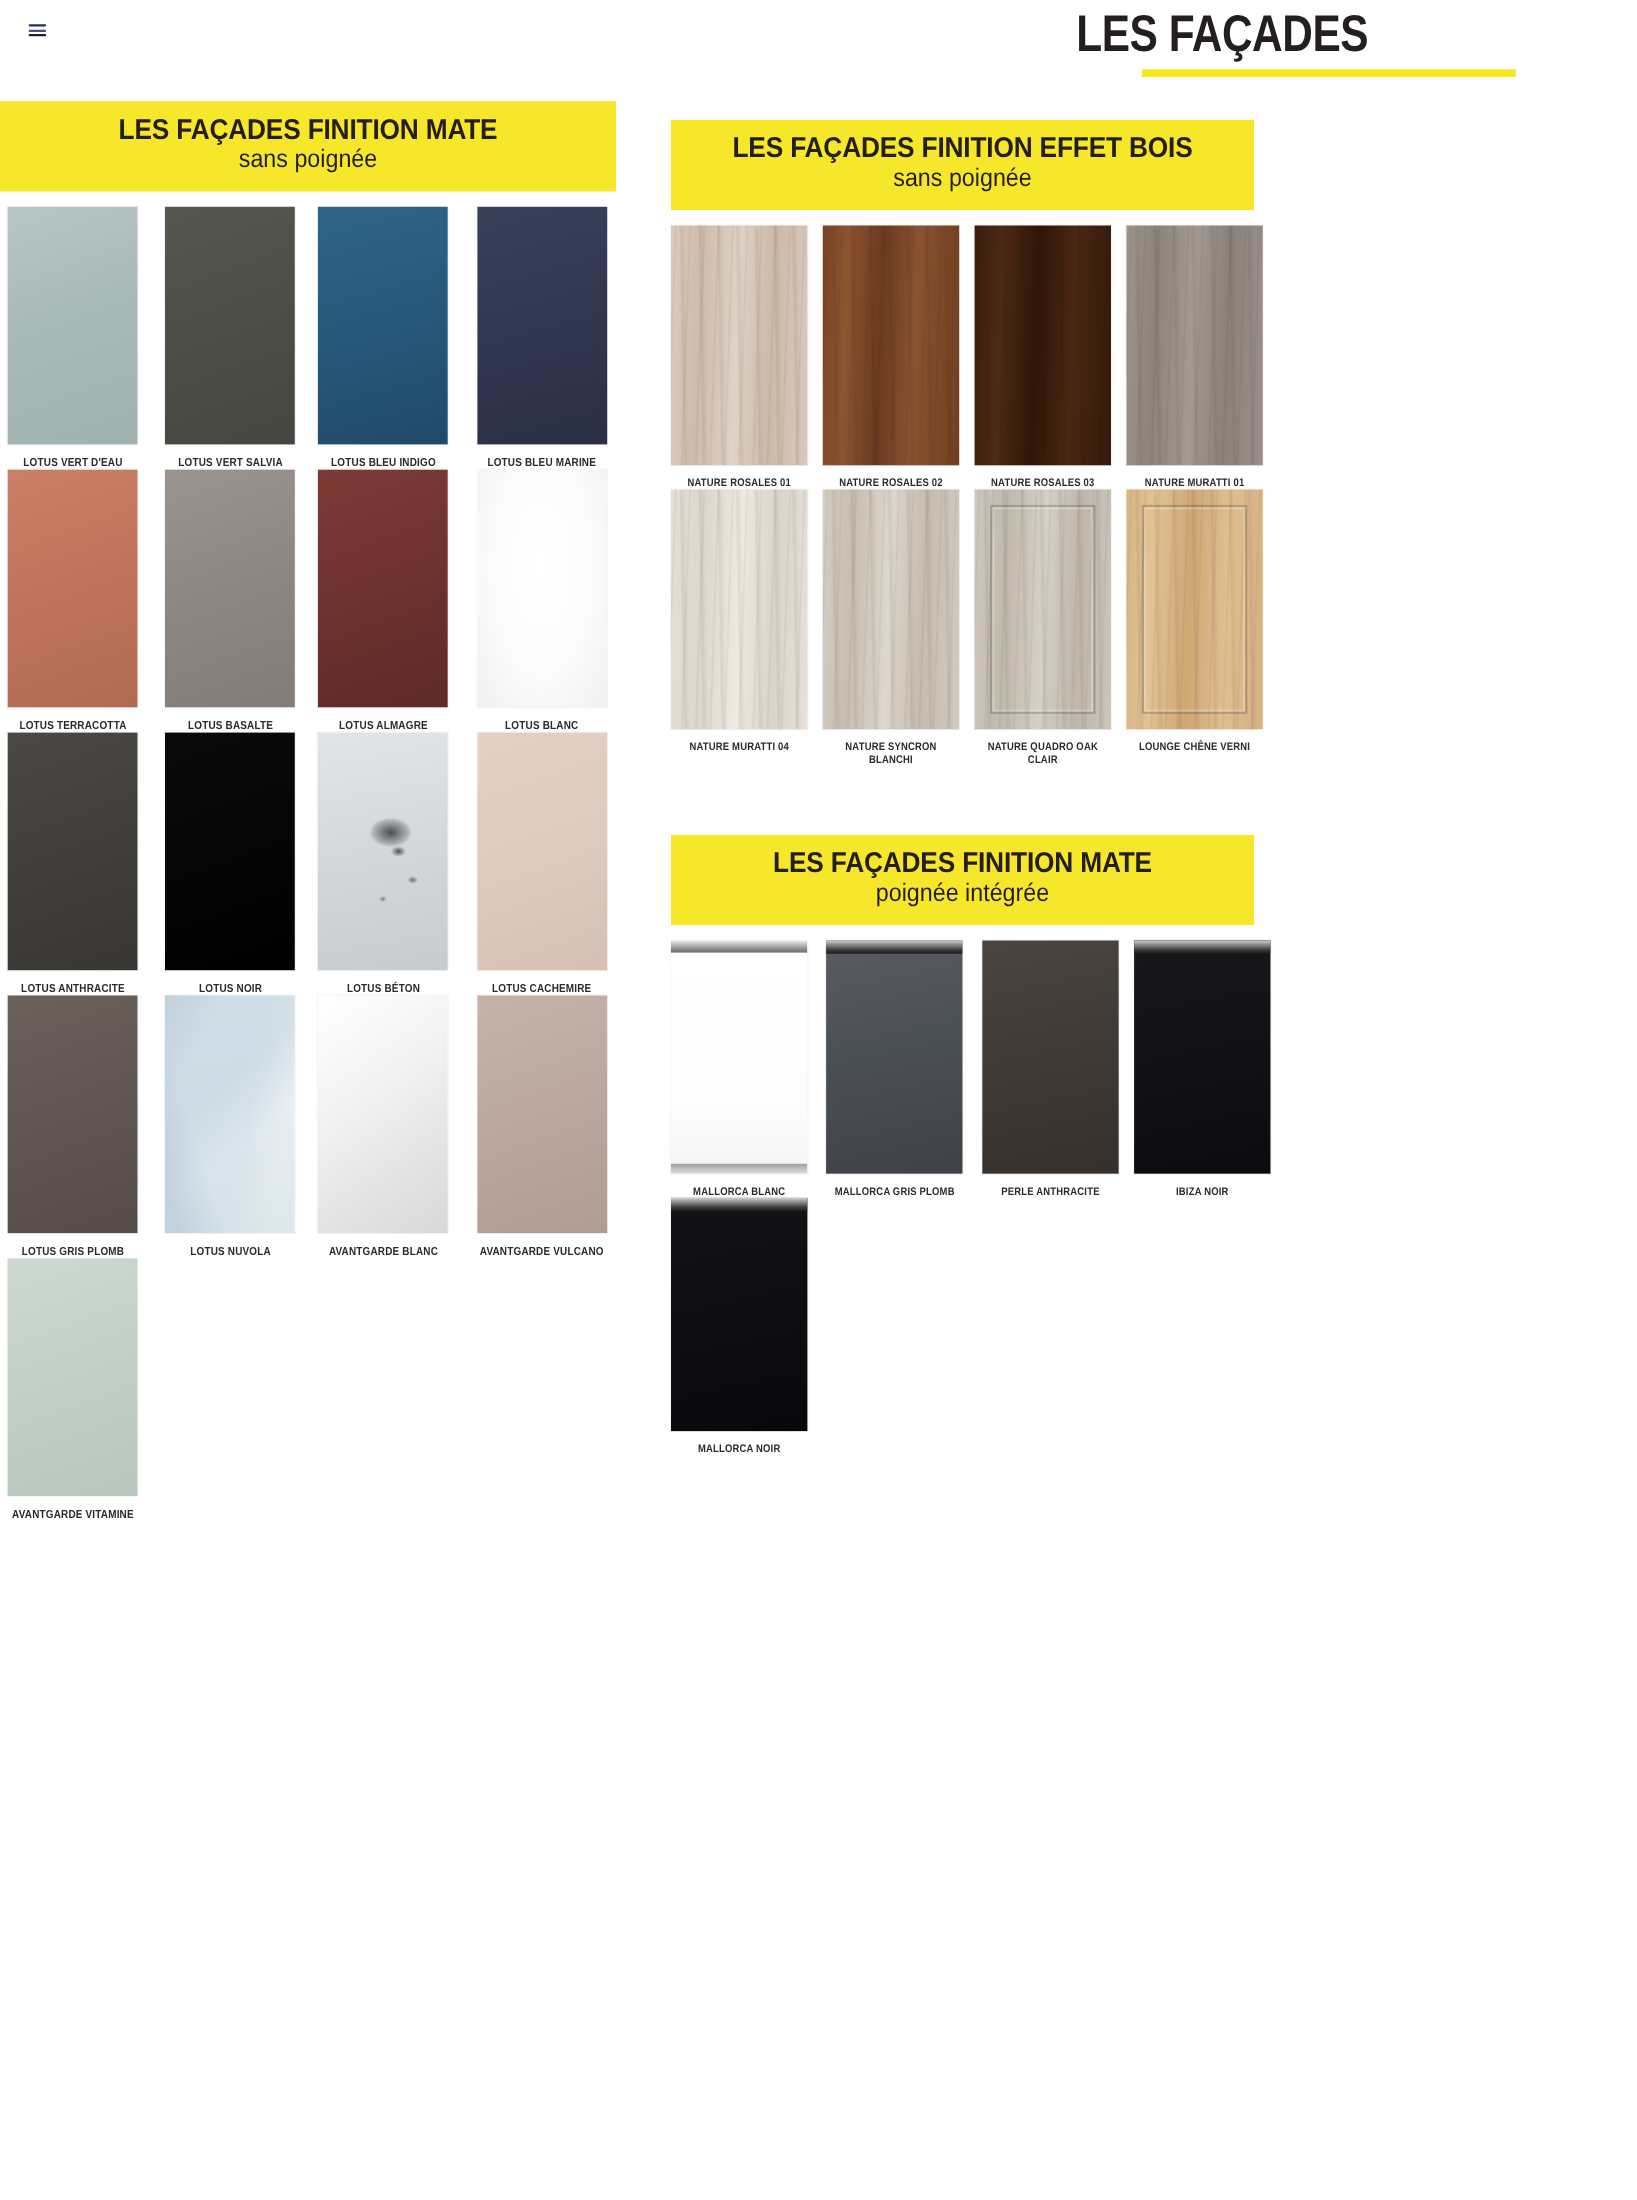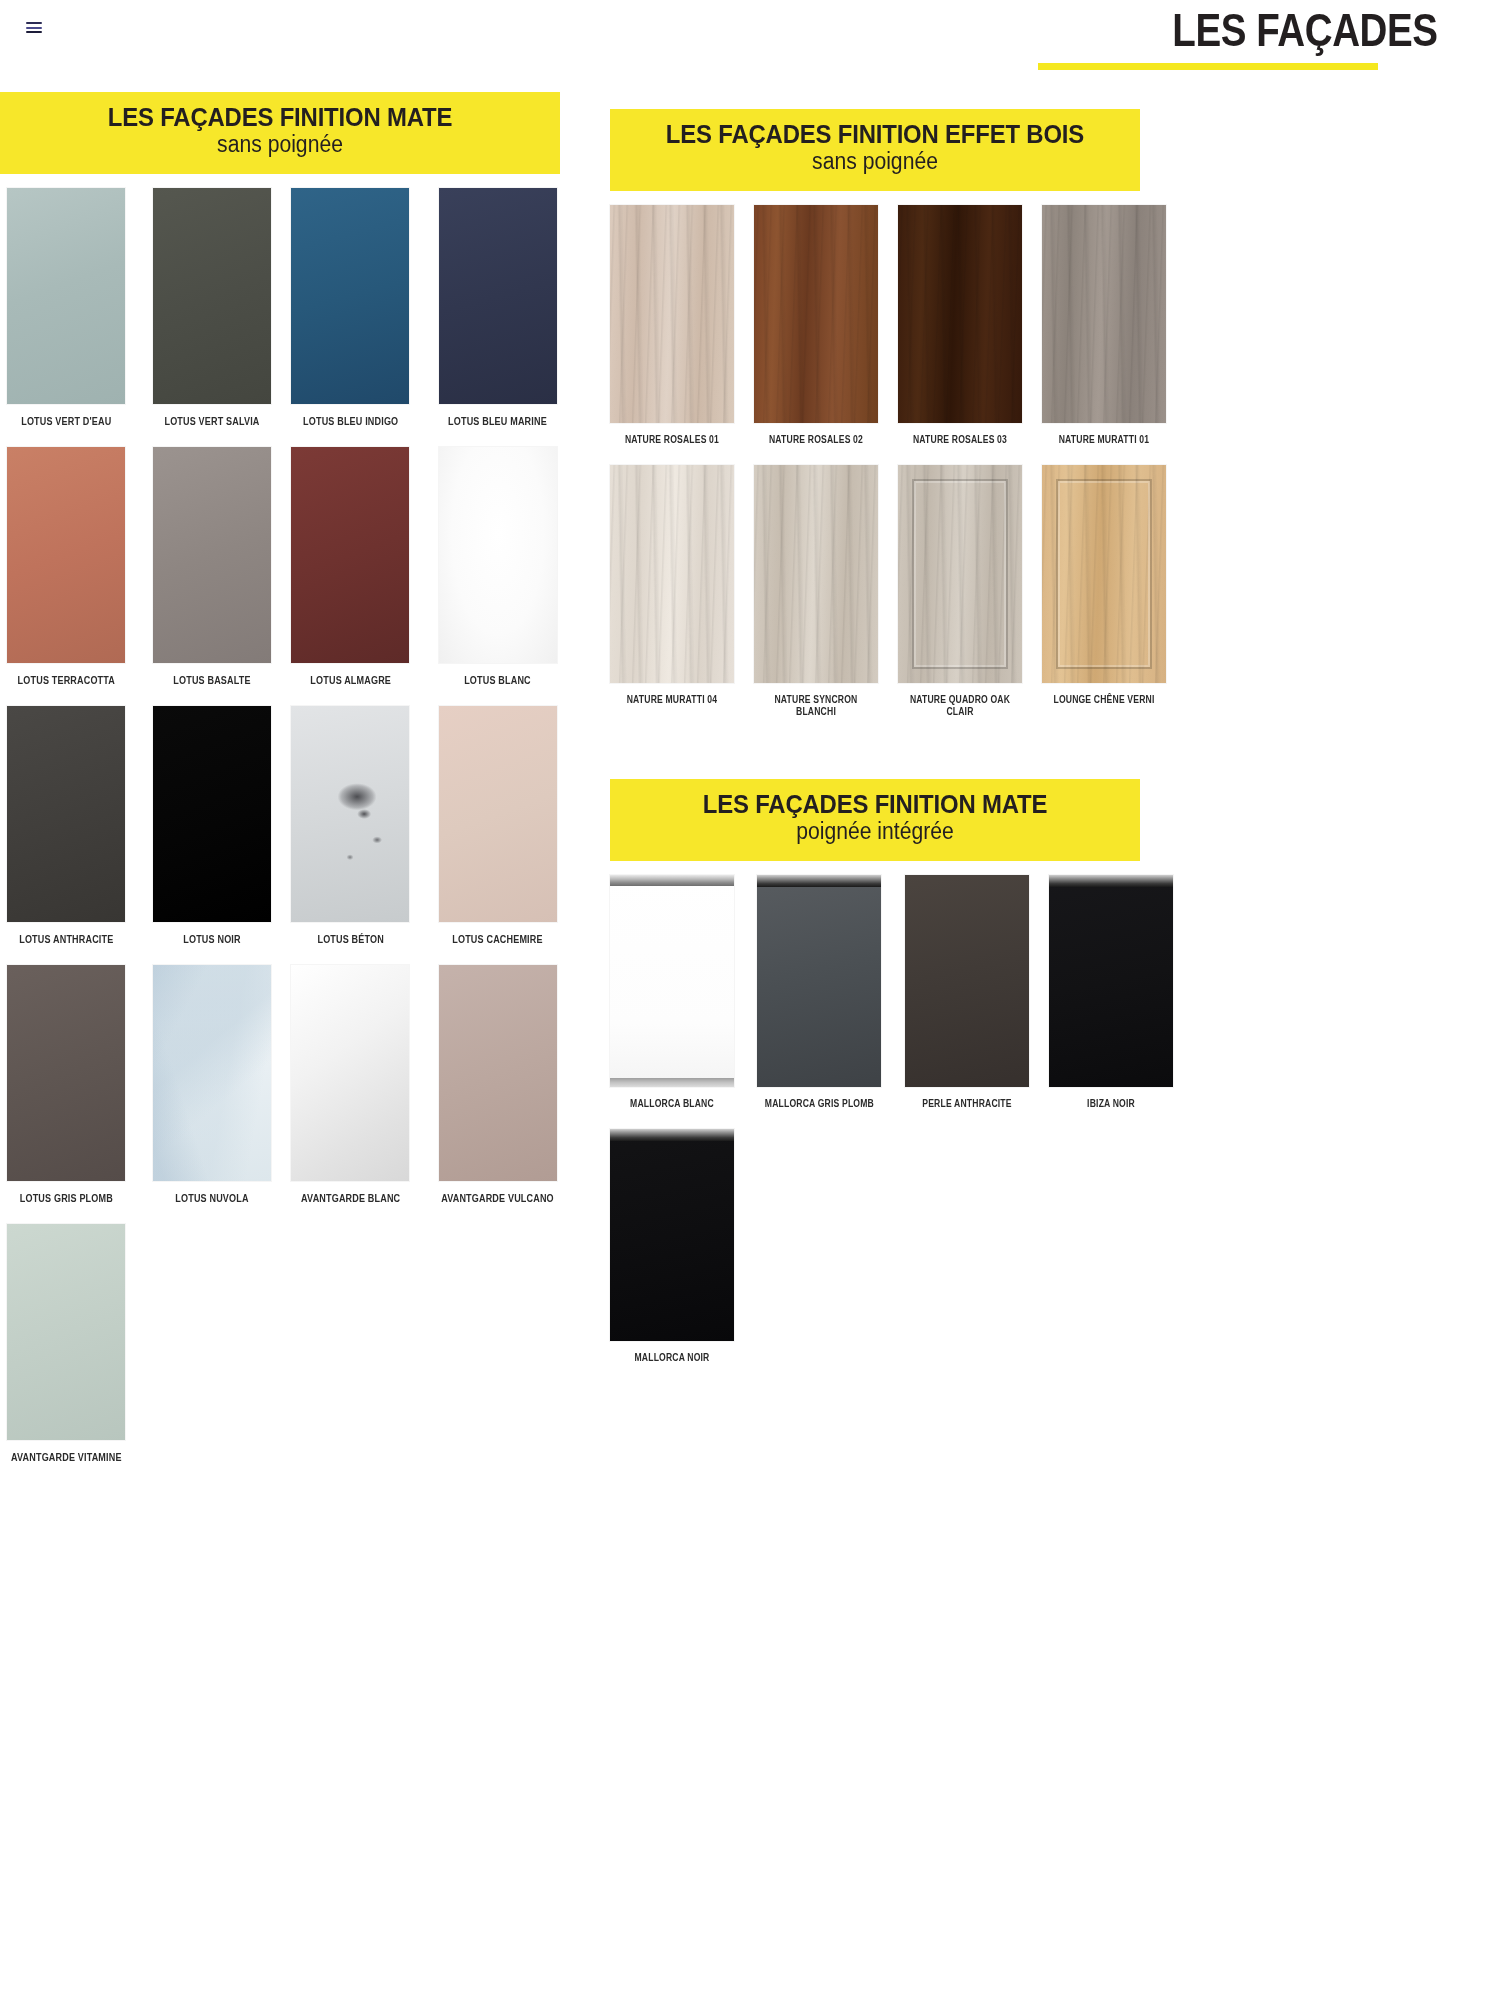--- a/index.html
+++ b/index.html
@@ -30,21 +30,21 @@
     cursor: pointer;
   }
   .menu-icon i { display:block; height: 2px; background: #2b2b55; border-radius: 1px; }
   .menu-icon i:nth-child(2) { background: #4a4a8c; }
   .menu-icon i:nth-child(3) { background: #1d1d3a; }
 
   .page-title-wrap {
     position: absolute;
     right: 0; top: 0;
     width: 560px;
-    text-align: right;
+    text-align: left;
   }
   .page-title {
     font-family: "Liberation Sans", sans-serif;
     font-weight: 700;
     font-size: 47px;
     letter-spacing: -0.5px;
     color: #231f20;
     line-height: 1;
     padding-top: 6px;
     transform: scaleX(0.82);
@@ -92,21 +92,20 @@
     width: 530px;
   }
 
   
   .grid {
     display: grid;
     grid-template-columns: repeat(4, 1fr);
     column-gap: 14px;
     row-gap: 0;
     padding-top: 14px;
-    gap: 20px;
   }
   .cell { width: 100%; }
   .swatch {
     width: 118px;
     height: 216px;
     margin: 0 auto;
     position: relative;
     overflow: hidden;
     box-shadow: 0 0 0 1px rgba(0,0,0,0.04);
   }

